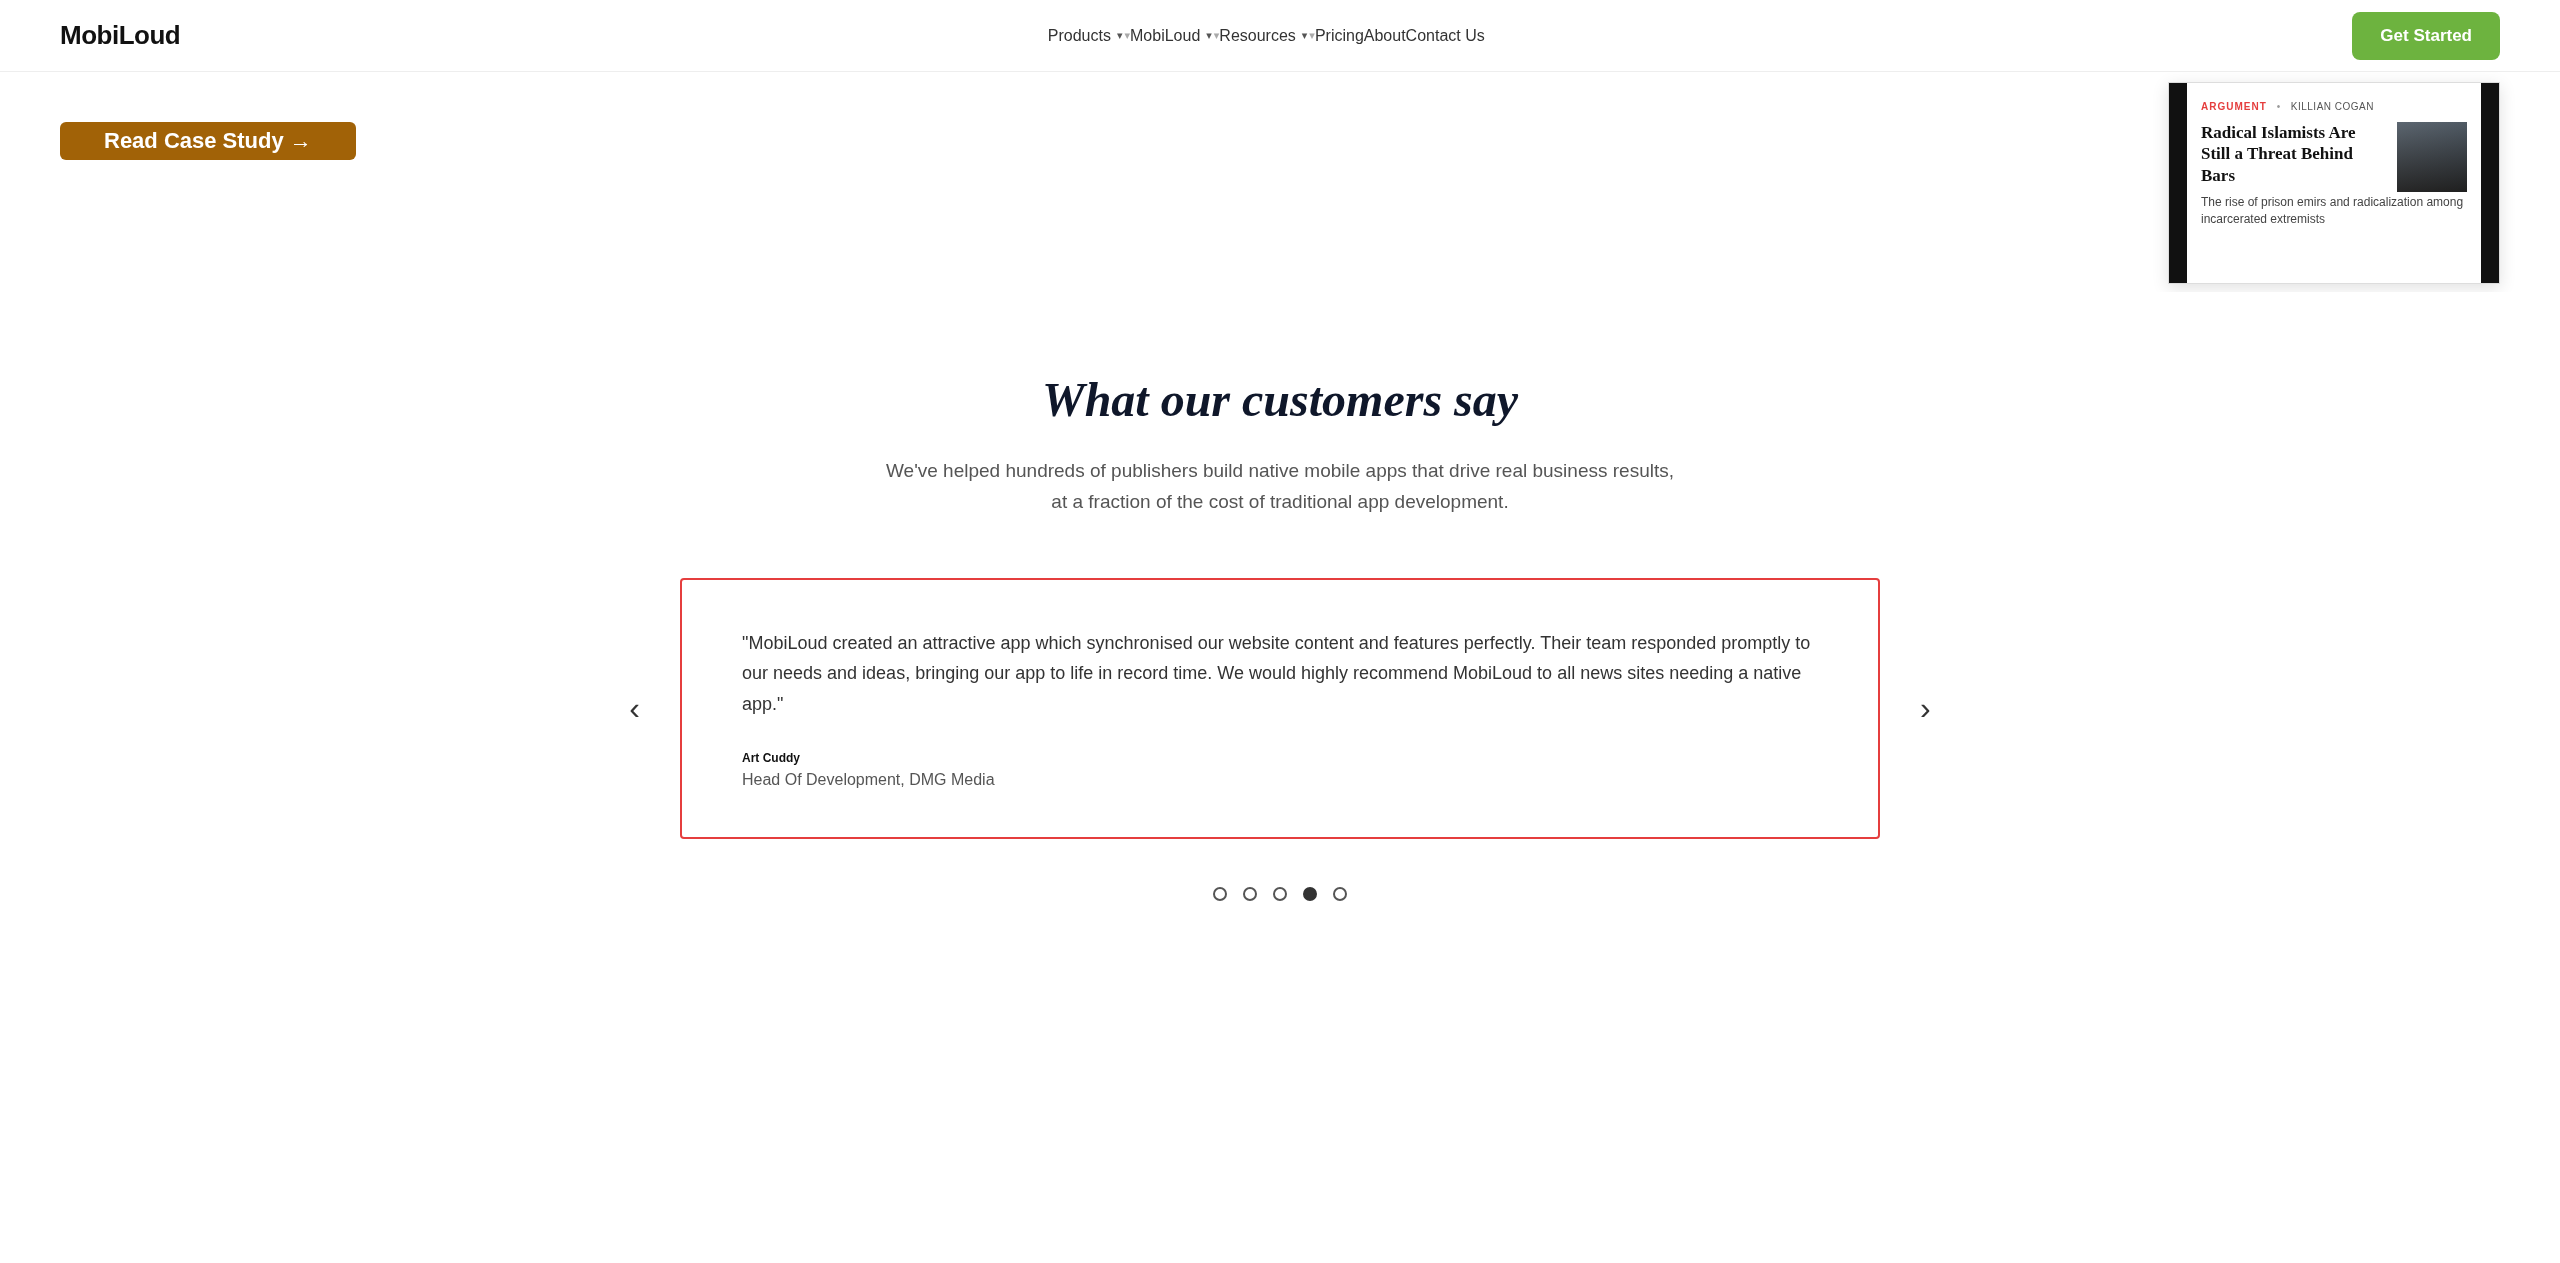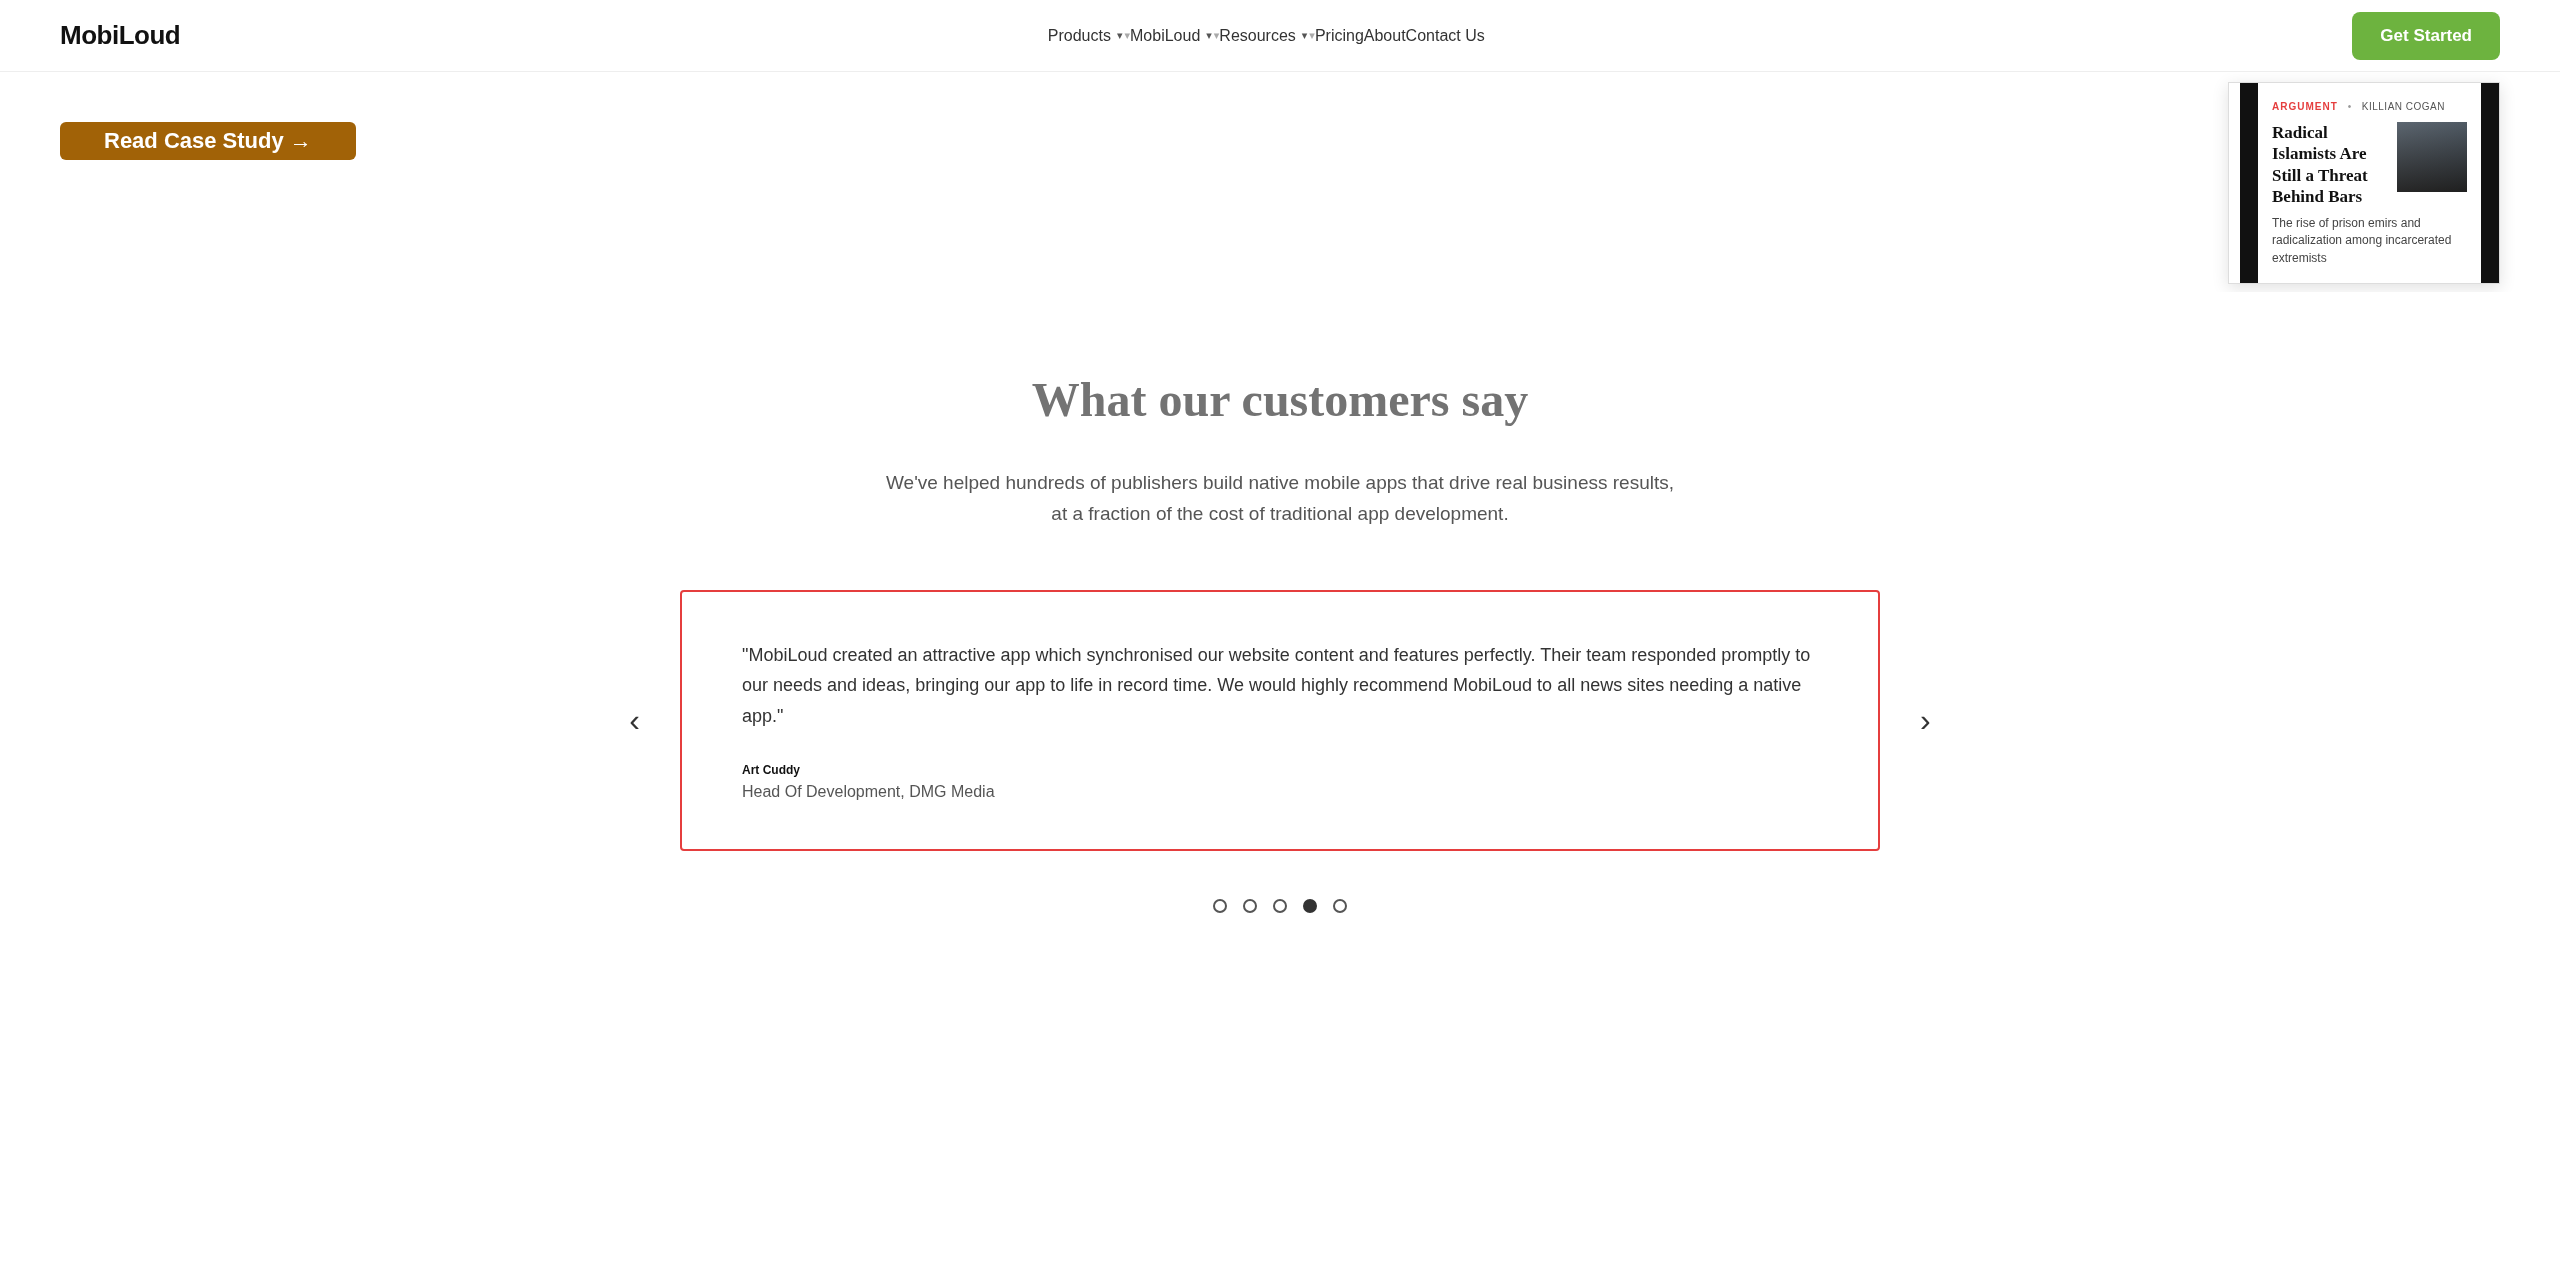--- a/index.html
+++ b/index.html
@@ -85,26 +85,25 @@
     .hero-right {
       flex: 1;
       display: flex;
       justify-content: flex-end;
       align-items: flex-start;
       padding-top: 0;
     }
     .article-card {
       background: #fff;
       border: 1px solid #ddd;
-      width: 272px;
+      width: 332px;
       box-shadow: 0 4px 16px rgba(0,0,0,0.12);
       font-family: Georgia, serif;
       position: relative;
       margin-top: -10px;
-      padding-left: 11px;
     }
     .article-card-inner {
       display: flex;
       align-items: flex-start;
       gap: 0;
     }
     .article-black-bar {
       width: 18px;
       background: #111;
       min-height: 200px;
@@ -175,23 +174,24 @@
     }
 
     
     .customers-section {
       padding: 80px 60px 60px 60px;
       text-align: center;
     }
     .customers-title {
       font-size: 48px;
       font-weight: 800;
-      color: #737373;
-      margin-bottom: 40px;
+      color: #0f172a;
+      margin-bottom: 28px;
       font-family: Georgia, 'Times New Roman', serif;
+      font-style: italic;
     }
     .customers-subtitle {
       font-size: 19px;
       color: #555;
       line-height: 1.65;
       margin-bottom: 60px;
     }
 
     
     .testimonial-wrapper {

